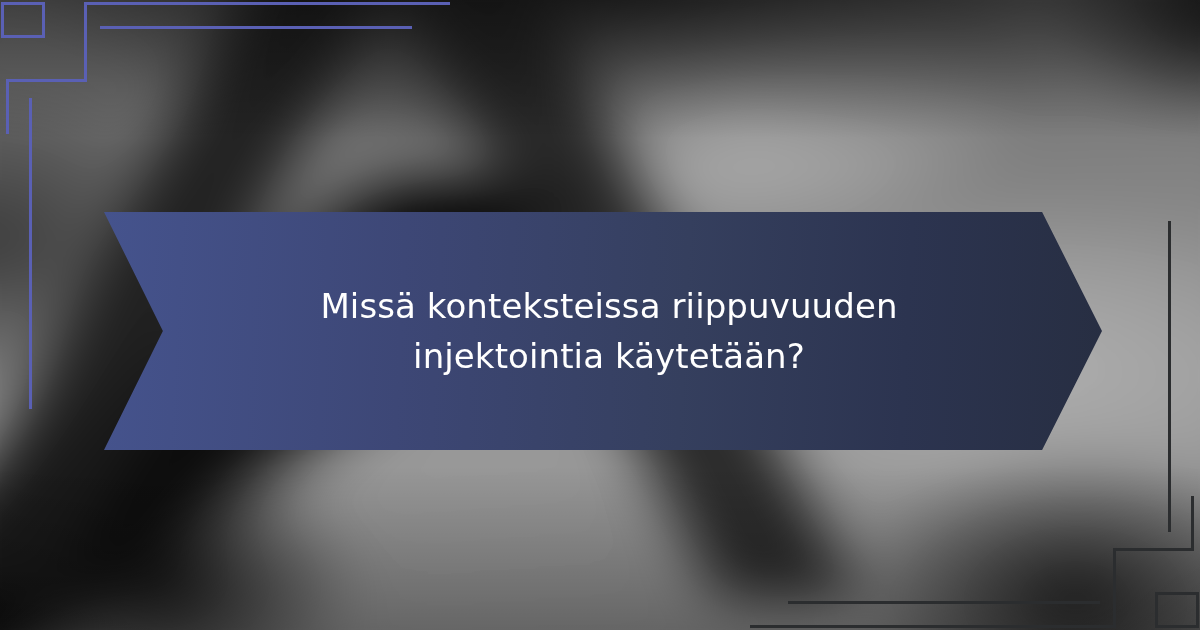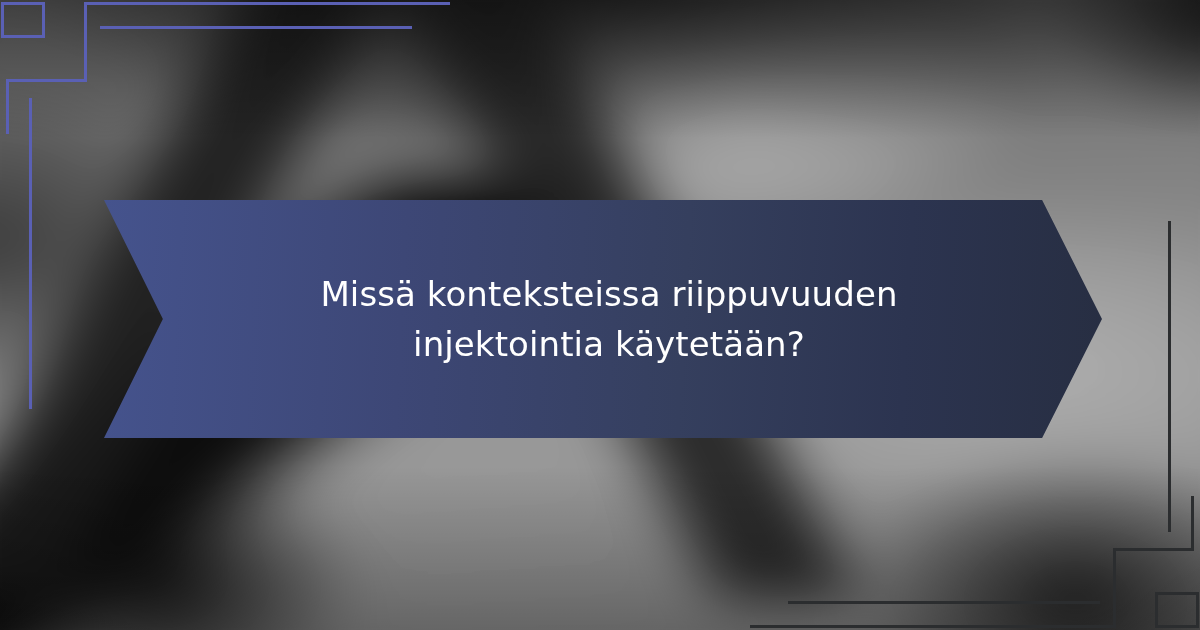--- a/index.html
+++ b/index.html
@@ -124,21 +124,21 @@
   }
   #corner-br .bar-v2 {
     position: absolute; bottom: 98px; right: 29px;
     width: 3px; height: 311px; background: var(--accent2);
   }
 
   
   #banner {
     position: absolute;
     left: 104px;
-    top: 200px;
+    top: 212px;
     width: 998px;
     height: 238px;
     background: linear-gradient(93deg,
         var(--g0) 0%,
         var(--g1) 30%,
         var(--g2) 58%,
         var(--g3) 80%,
         var(--g4) 100%);
     -webkit-clip-path: polygon(0% 0%, 94.0% 0%, 100% 50%, 94.0% 100%, 0% 100%, 5.9% 50%);
     clip-path:         polygon(0% 0%, 94.0% 0%, 100% 50%, 94.0% 100%, 0% 100%, 5.9% 50%);

